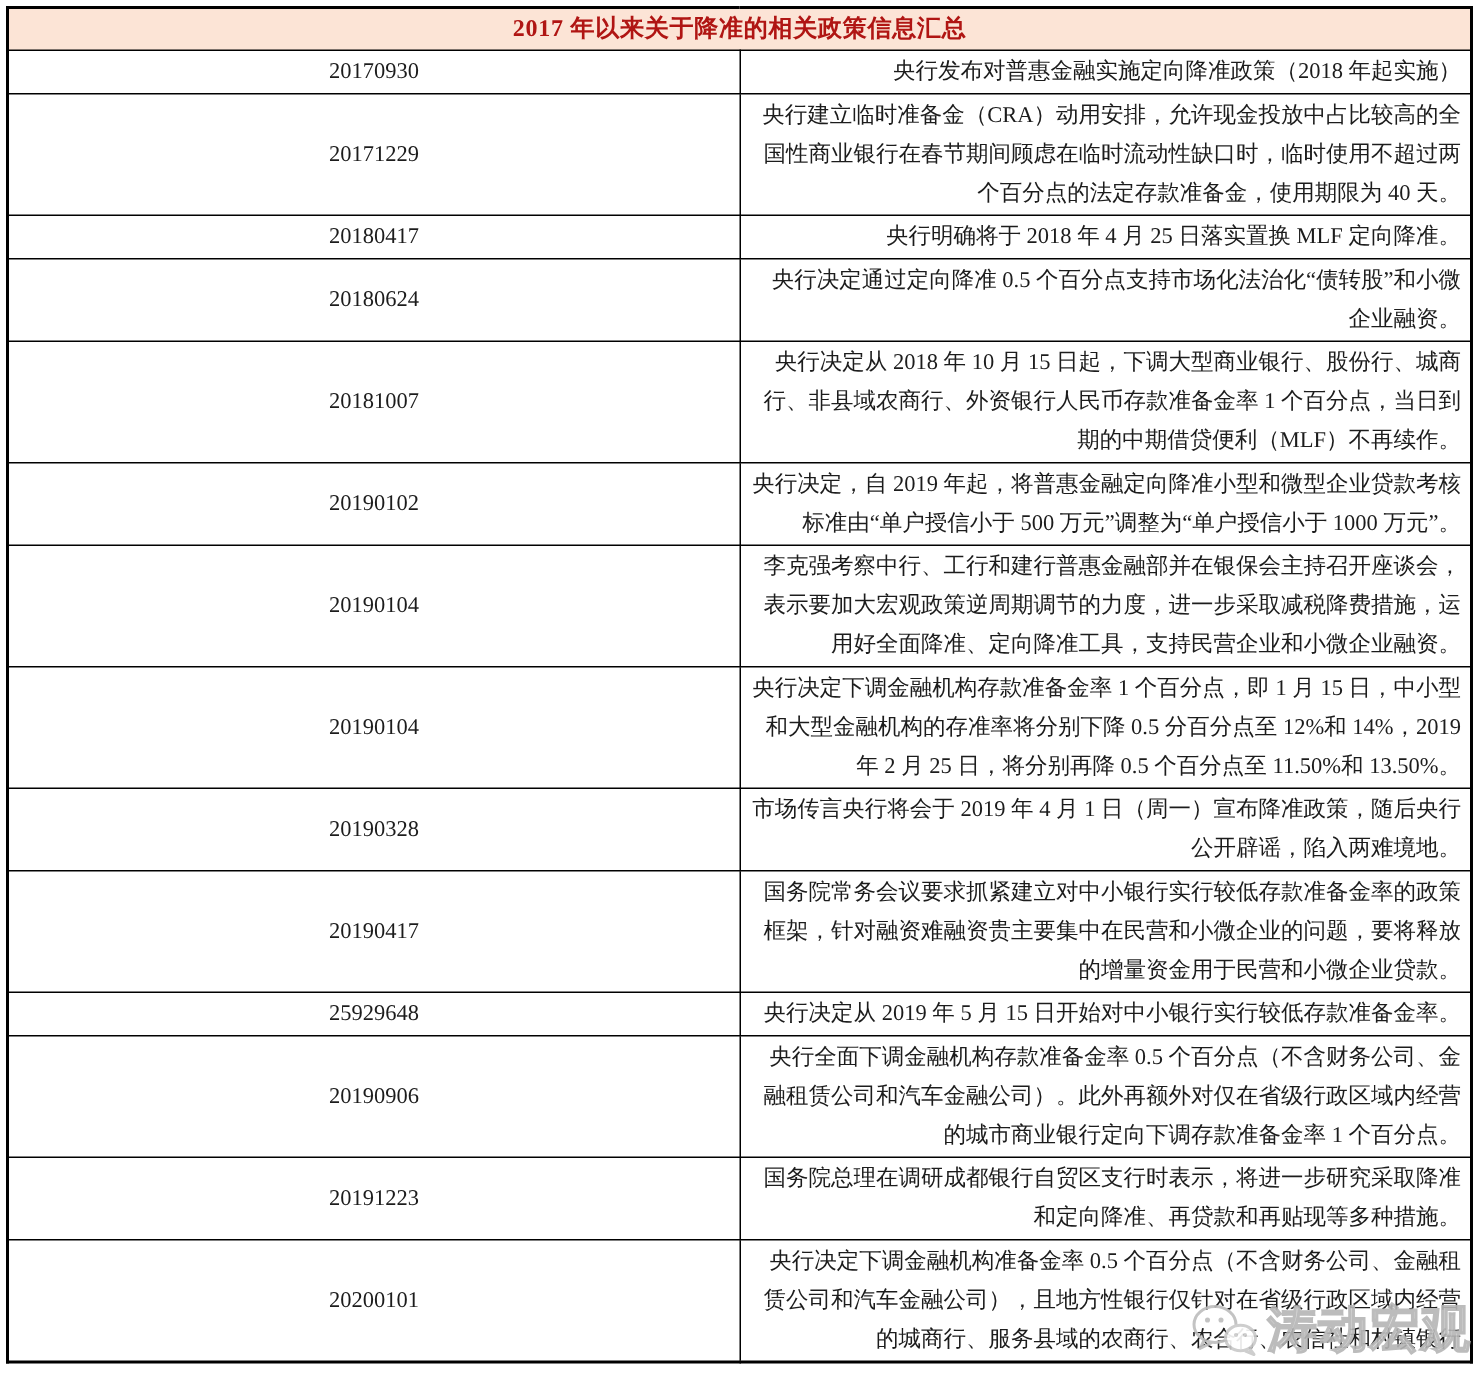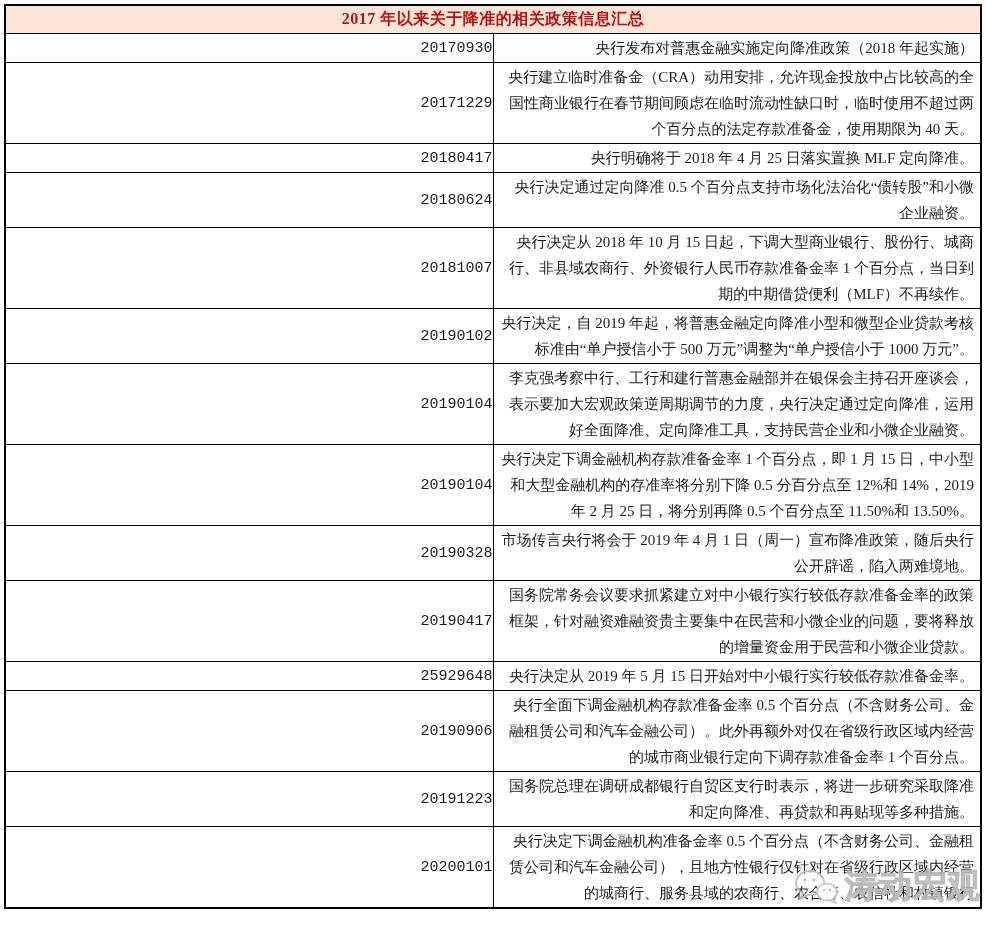--- a/index.html
+++ b/index.html
@@ -35,26 +35,25 @@
     color:var(--title-color);
     font-weight:bold;
     font-size:16px;
     text-align:center;
     padding:3px 2px;
     letter-spacing:0.5px;
     margin-left:44px;
   }
   td.date-cell{
     width:88px;
-    text-align:right;
+    text-align:center;
     vertical-align:middle;
     font-size:15px;
-    padding:0 0;
+    padding:0 14px;
     white-space:nowrap;
-    font-family:Liberation Mono, monospace;
   }
   td.policy-text-cell{
     font-size:15px;
     line-height:26px;
     padding:1px 6px 1px 8px;
     vertical-align:middle;
     text-align:right;
     word-break:break-all;
   }
   tr.policy-row{height:27px;}
@@ -107,21 +106,21 @@
       <tr class="policy-row">
         <td class="date-cell">20181007</td>
         <td class="policy-text-cell">央行决定从 2018 年 10 月 15 日起，下调大型商业银行、股份行、城商行、非县域农商行、外资银行人民币存款准备金率 1 个百分点，当日到期的中期借贷便利（MLF）不再续作。</td>
       </tr>
       <tr class="policy-row">
         <td class="date-cell">20190102</td>
         <td class="policy-text-cell">央行决定，自 2019 年起，将普惠金融定向降准小型和微型企业贷款考核标准由“单户授信小于 500 万元”调整为“单户授信小于 1000 万元”。</td>
       </tr>
       <tr class="policy-row">
         <td class="date-cell">20190104</td>
-        <td class="policy-text-cell">李克强考察中行、工行和建行普惠金融部并在银保会主持召开座谈会，表示要加大宏观政策逆周期调节的力度，央行决定通过定向降准，运用好全面降准、定向降准工具，支持民营企业和小微企业融资。</td>
+        <td class="policy-text-cell">李克强考察中行、工行和建行普惠金融部并在银保会主持召开座谈会，表示要加大宏观政策逆周期调节的力度，进一步采取减税降费措施，运用好全面降准、定向降准工具，支持民营企业和小微企业融资。</td>
       </tr>
       <tr class="policy-row">
         <td class="date-cell">20190104</td>
         <td class="policy-text-cell">央行决定下调金融机构存款准备金率 1 个百分点，即 1 月 15 日，中小型和大型金融机构的存准率将分别下降 0.5 分百分点至 12%和 14%，2019 年 2 月 25 日，将分别再降 0.5 个百分点至 11.50%和 13.50%。</td>
       </tr>
       <tr class="policy-row">
         <td class="date-cell">20190328</td>
         <td class="policy-text-cell">市场传言央行将会于 2019 年 4 月 1 日（周一）宣布降准政策，随后央行公开辟谣，陷入两难境地。</td>
       </tr>
       <tr class="policy-row">

